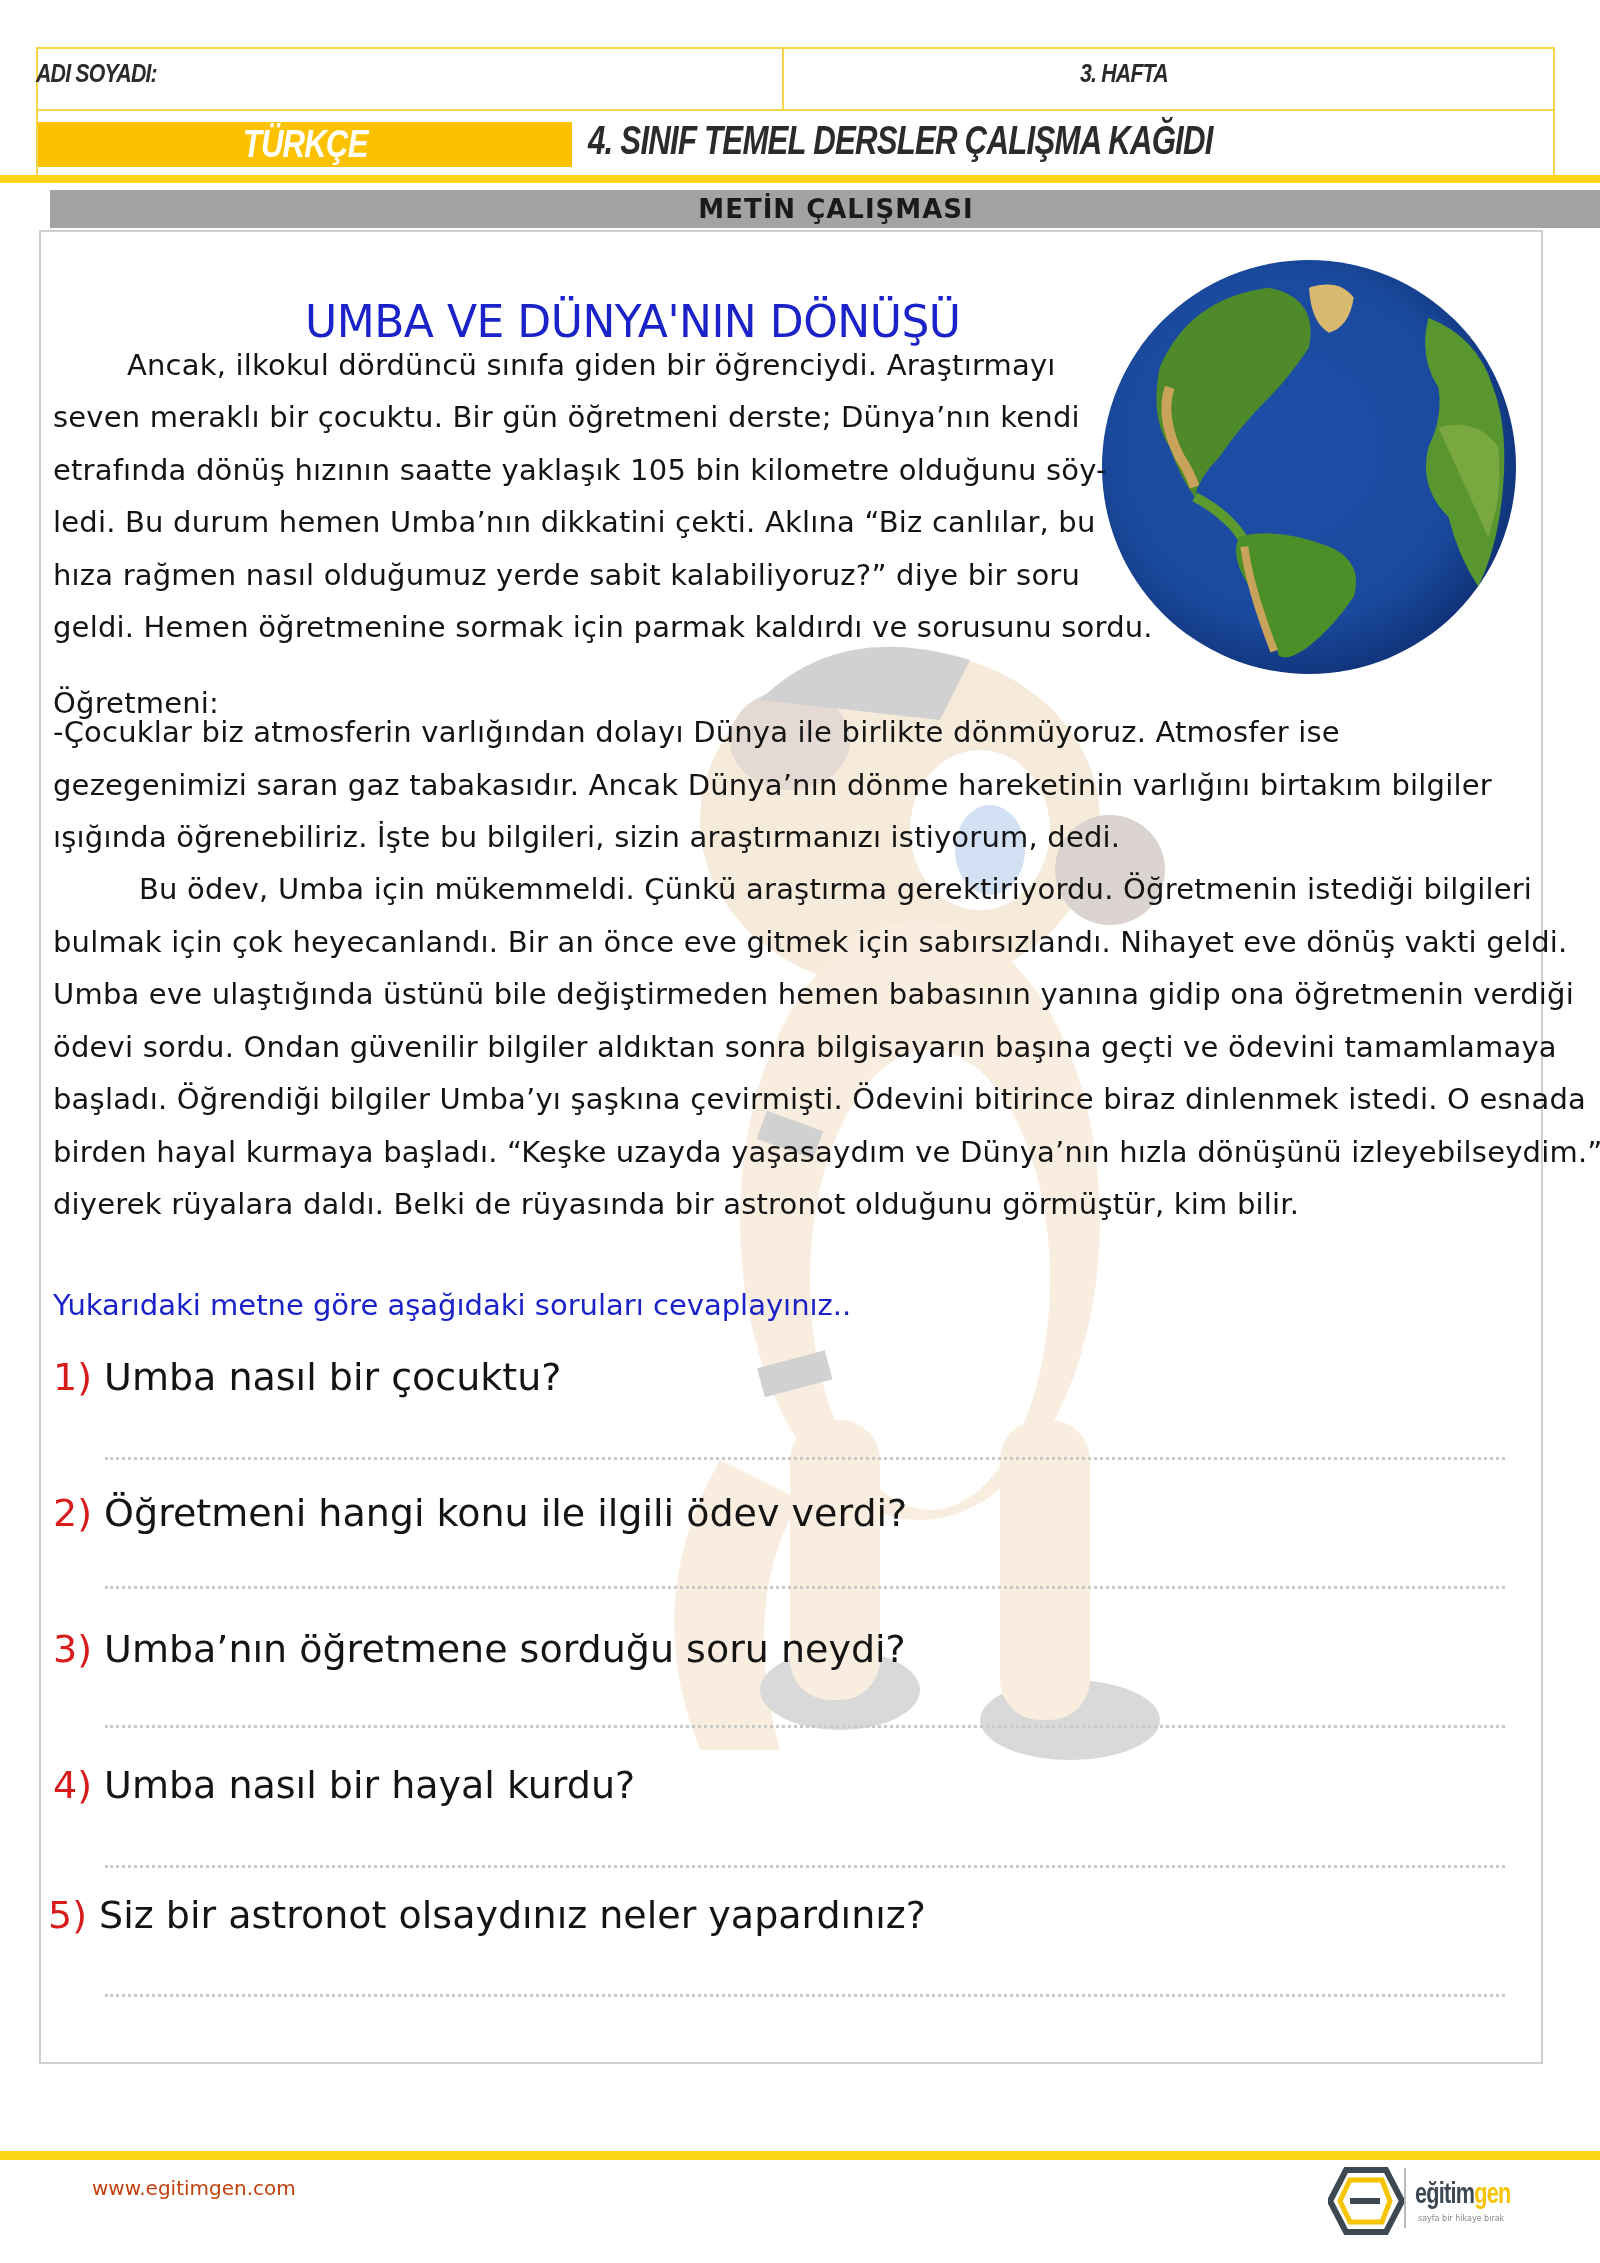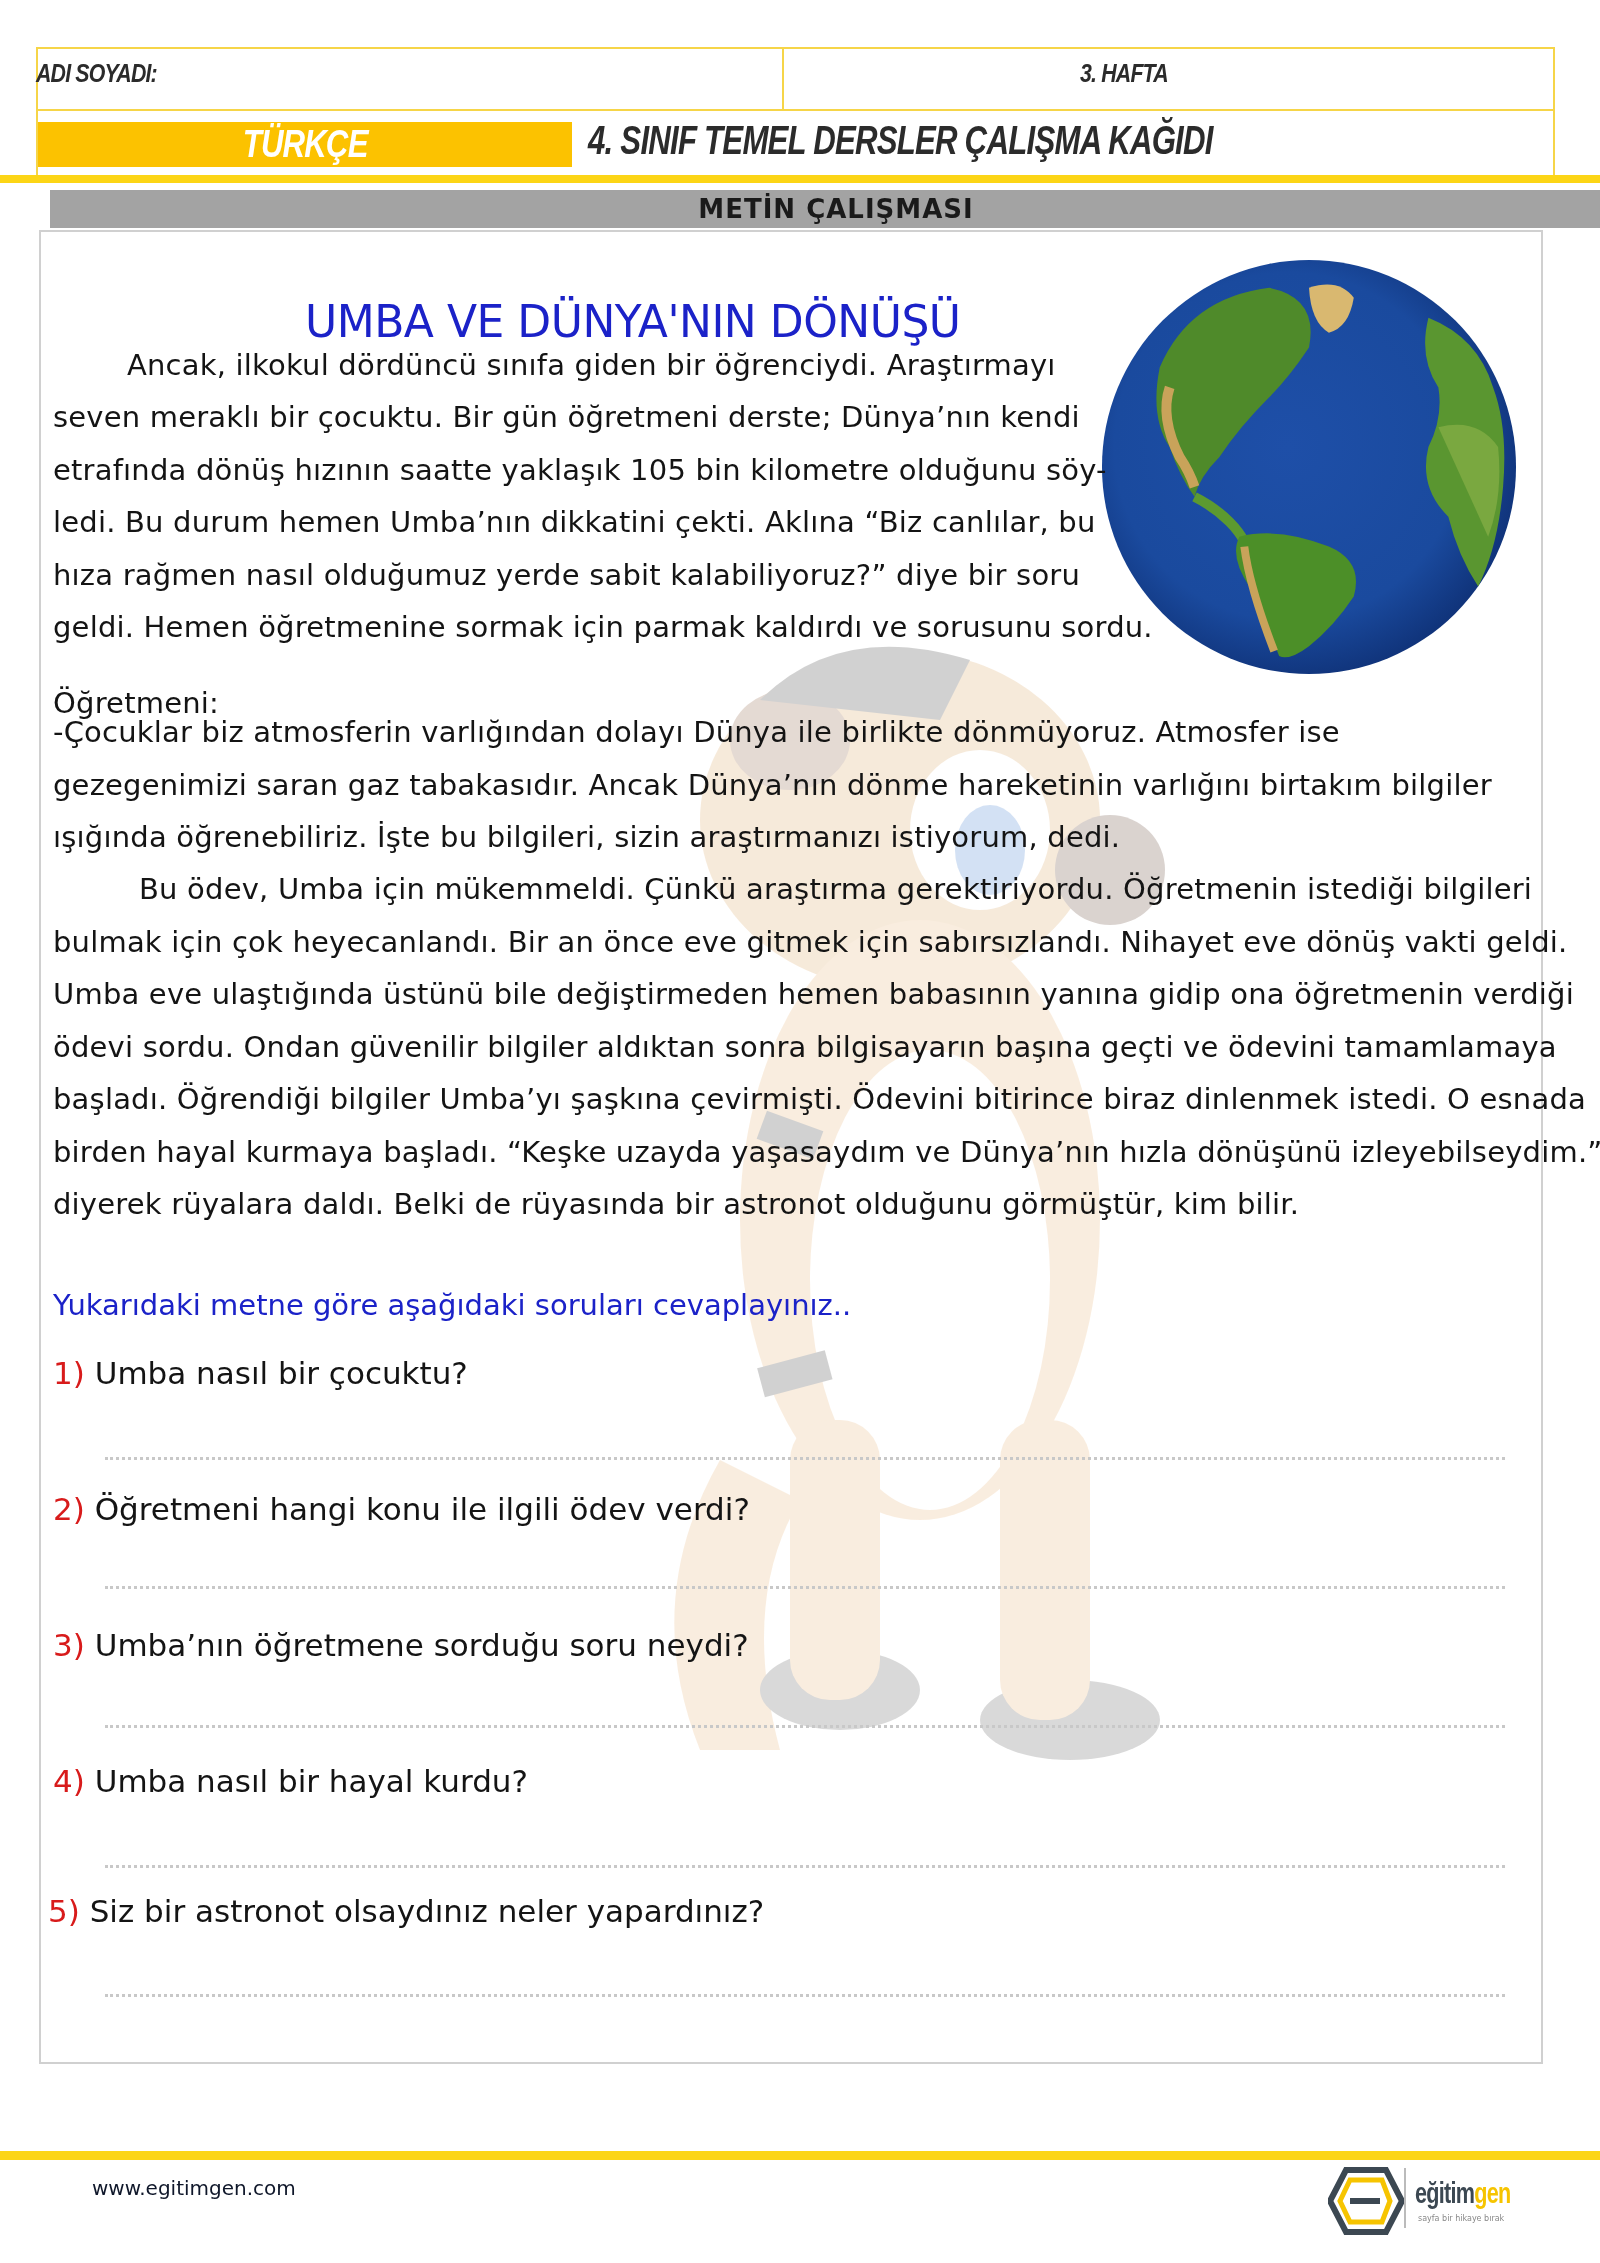--- a/index.html
+++ b/index.html
@@ -40,26 +40,26 @@
   .watermark { left:640px; top:600px; width:560px; height:1200px; opacity:0.22; }
 
   .story-title { left:305px; top:296px; font-family:"DejaVu Sans", sans-serif;
                  font-size:44px; color:#1b22c8; letter-spacing:-0.5px; }
   .line { position:absolute; left:53px; font-family:"DejaVu Sans", sans-serif; font-size:29px;
           color:#141414; white-space:nowrap; letter-spacing:0.2px; }
 
   .globe { left:1100px; top:258px; width:418px; height:418px; }
 
   .instr { left:53px; top:1288px; font-size:29px; color:#1b22c8; font-family:"DejaVu Sans", sans-serif; }
-  .q { position:absolute; left:53px; font-size:31px; font-family:"DejaVu Sans", sans-serif; color:#141414; white-space:nowrap; }
+  .q { position:absolute; left:53px; font-size:38px; font-family:"DejaVu Sans", sans-serif; color:#141414; white-space:nowrap; }
   .q .num { color:#d81b1b; }
   .dots { position:absolute; left:105px; width:1400px; height:0; border-top:3px dotted #c8c8c8; }
 
   .footer-line { left:0; top:2151px; width:1600px; height:9px; background:#FCD516; }
-  .website { left:92px; top:2176px; font-family:"DejaVu Sans", sans-serif; font-size:20px; color:#0f172a; }
+  .website { left:92px; top:2176px; font-family:"DejaVu Sans", sans-serif; font-size:20px; color:#c2410c; }
   .logo-text { left:1415px; top:2176px; font-family:"Liberation Sans", sans-serif; font-weight:bold;
                font-size:30px; transform:scaleX(0.72); transform-origin:left; letter-spacing:-1px; }
   .logo-text .a { color:#3c4852; } .logo-text .b { color:#F6C400; }
   .logo-tag { left:1418px; top:2214px; font-size:8px; color:#888; font-family:"DejaVu Sans", sans-serif; }
 </style>
 </head>
 <body>
 
 <div class="abs hdr-box"></div>
 <div class="abs hdr-hline"></div>

